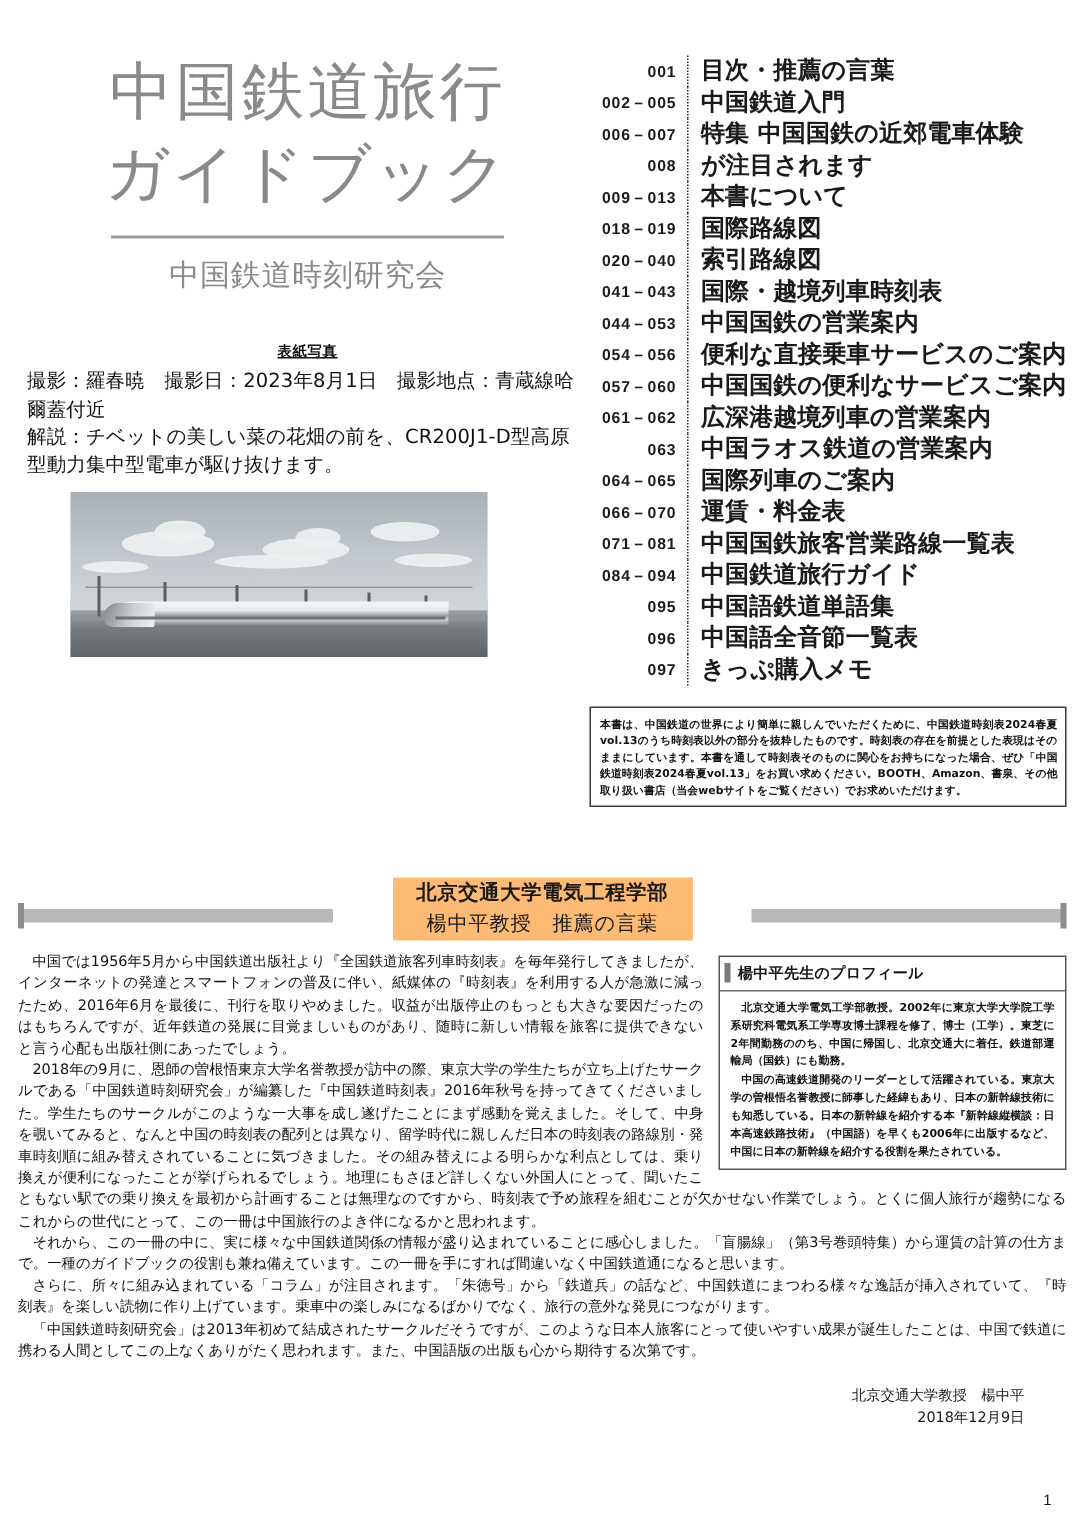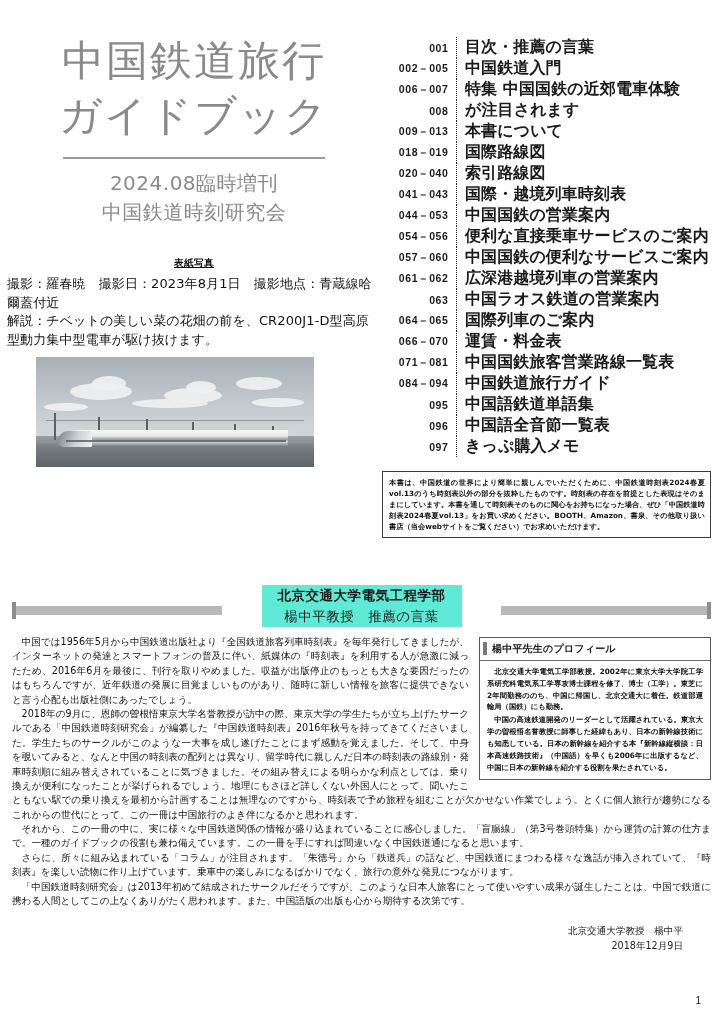--- a/index.html
+++ b/index.html
@@ -10,21 +10,21 @@
     background: #ffffff;
     font-family: "DejaVu Sans", "Liberation Sans", sans-serif;
     color: #1a1a1a;
     position: relative;
     overflow: hidden;
   }
 
   
   .top-section {
     display: flex;
-    padding: 30px 12px 0 0;
+    padding: 30px 12px 0 11px;
     height: 575px;
   }
 
   .cover-col {
     width: 382px;
     flex: 0 0 382px;
     padding-left: 6px;
   }
 
   .toc-col {
@@ -174,21 +174,21 @@
     border-left: 4px solid #8d8d8d; height: 17px;
   }
   .rec-band-right::after {
     content:""; position:absolute; right:-2px; top:-4px;
     border-right: 4px solid #8d8d8d; height: 17px;
   }
   .rec-title-wrap {
     position: absolute;
     left: 50%; transform: translateX(-50%);
     top: 0;
-    background: #5eead4;
+    background: #fdba74;
     padding: 0 16px;
     text-align: center;
     z-index: 2;
   }
   .rec-title-1 { font-size: 13.5px; font-weight: bold; line-height: 1.55; letter-spacing: 0.5px; }
   .rec-title-2 { font-size: 13.5px; font-weight: normal; line-height: 1.55; letter-spacing: 0.5px; }
 
   .rec-body { position: relative; }
 
   
@@ -257,21 +257,20 @@
   <div class="cover-col">
 
     <div class="cover-title">
       <span>中国鉄道旅行</span>
       <span class="line2">ガイドブック</span>
     </div>
 
     <div class="cover-rule"></div>
 
     <div class="cover-sub">
-      <div>2024.08臨時増刊</div>
       <div>中国鉄道時刻研究会</div>
     </div>
 
     <div class="photo-block">
       <div class="photo-heading">表紙写真</div>
       <div class="photo-credit">
         <div>撮影：羅春暁　撮影日：2023年8月1日　撮影地点：青蔵線哈爾蓋付近</div>
         <div>解説：チベットの美しい菜の花畑の前を、CR200J1-D型高原型動力集中型電車が駆け抜けます。</div>
       </div>
 

